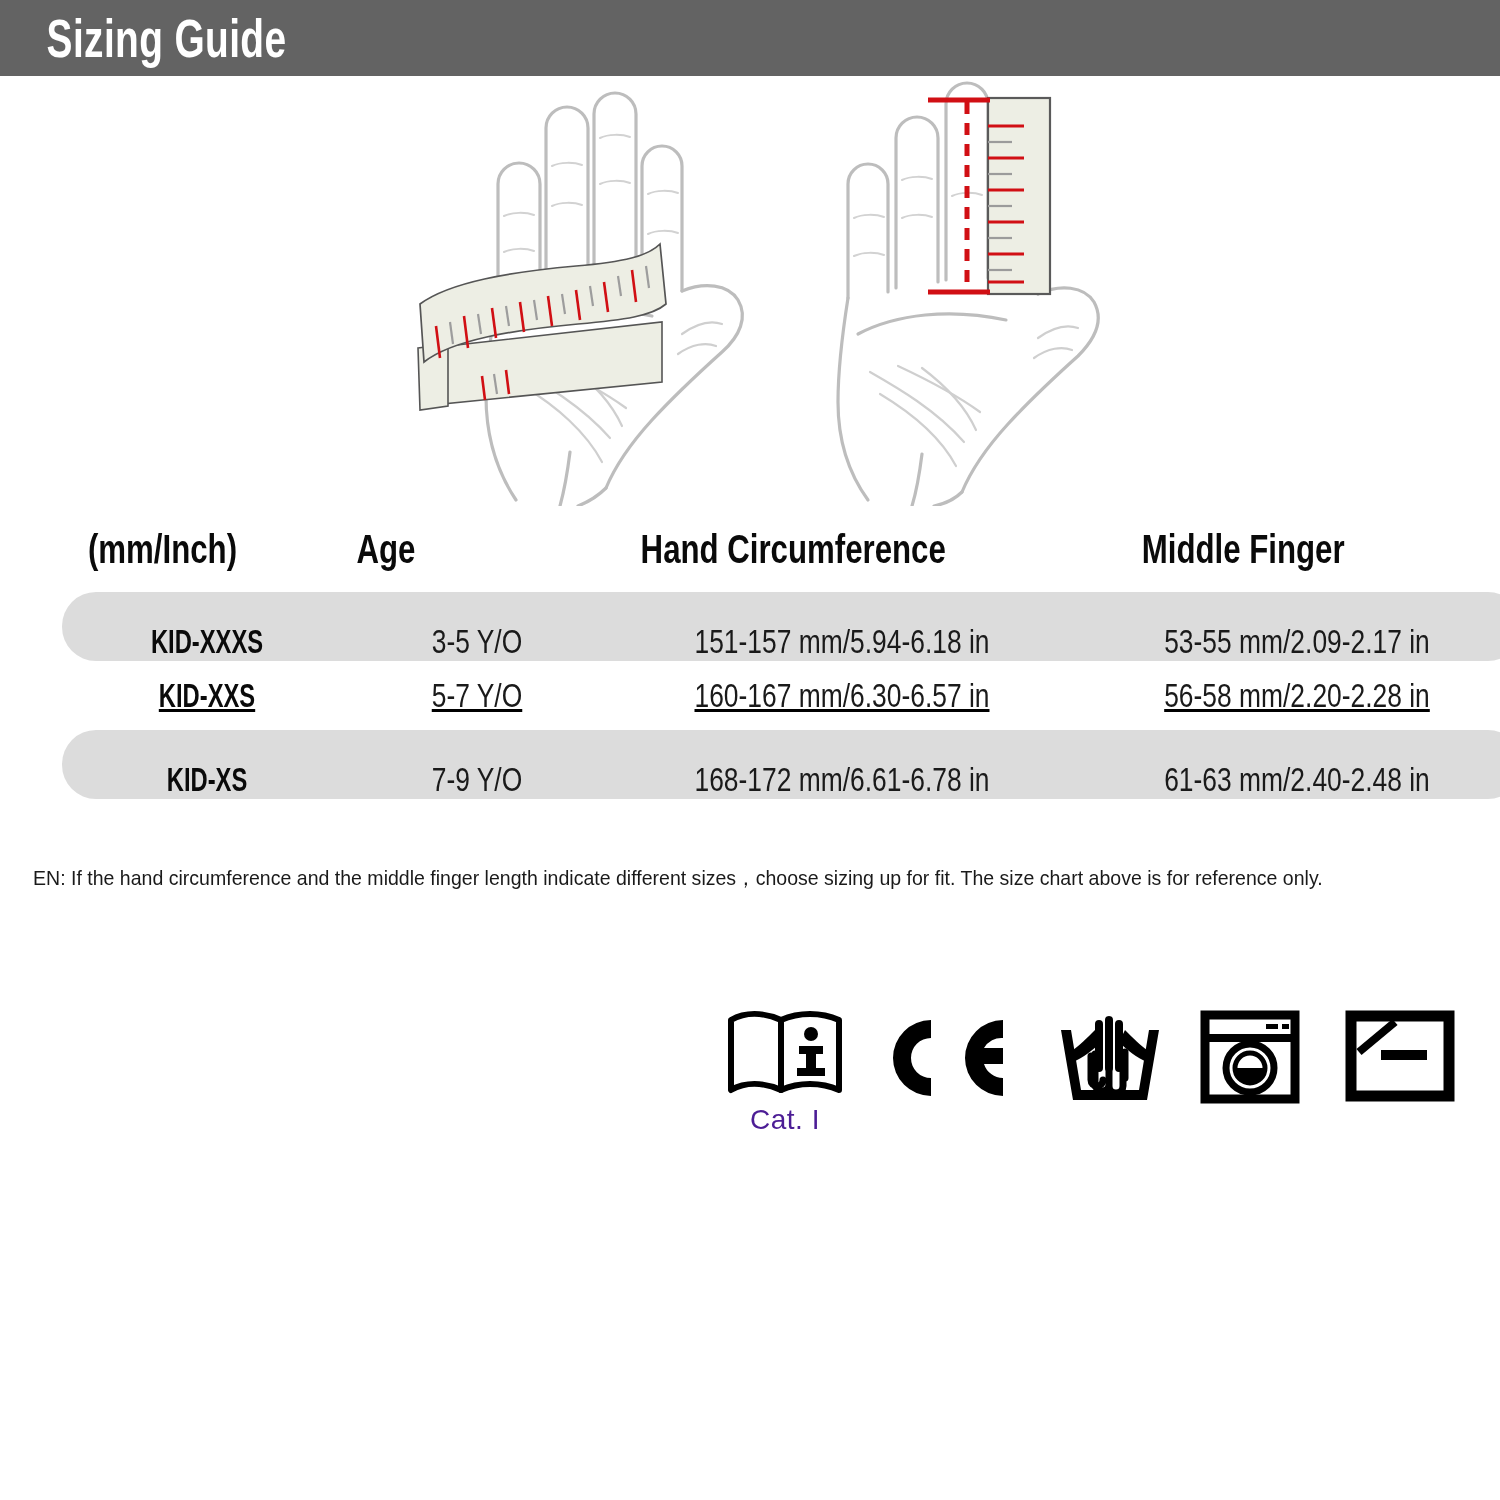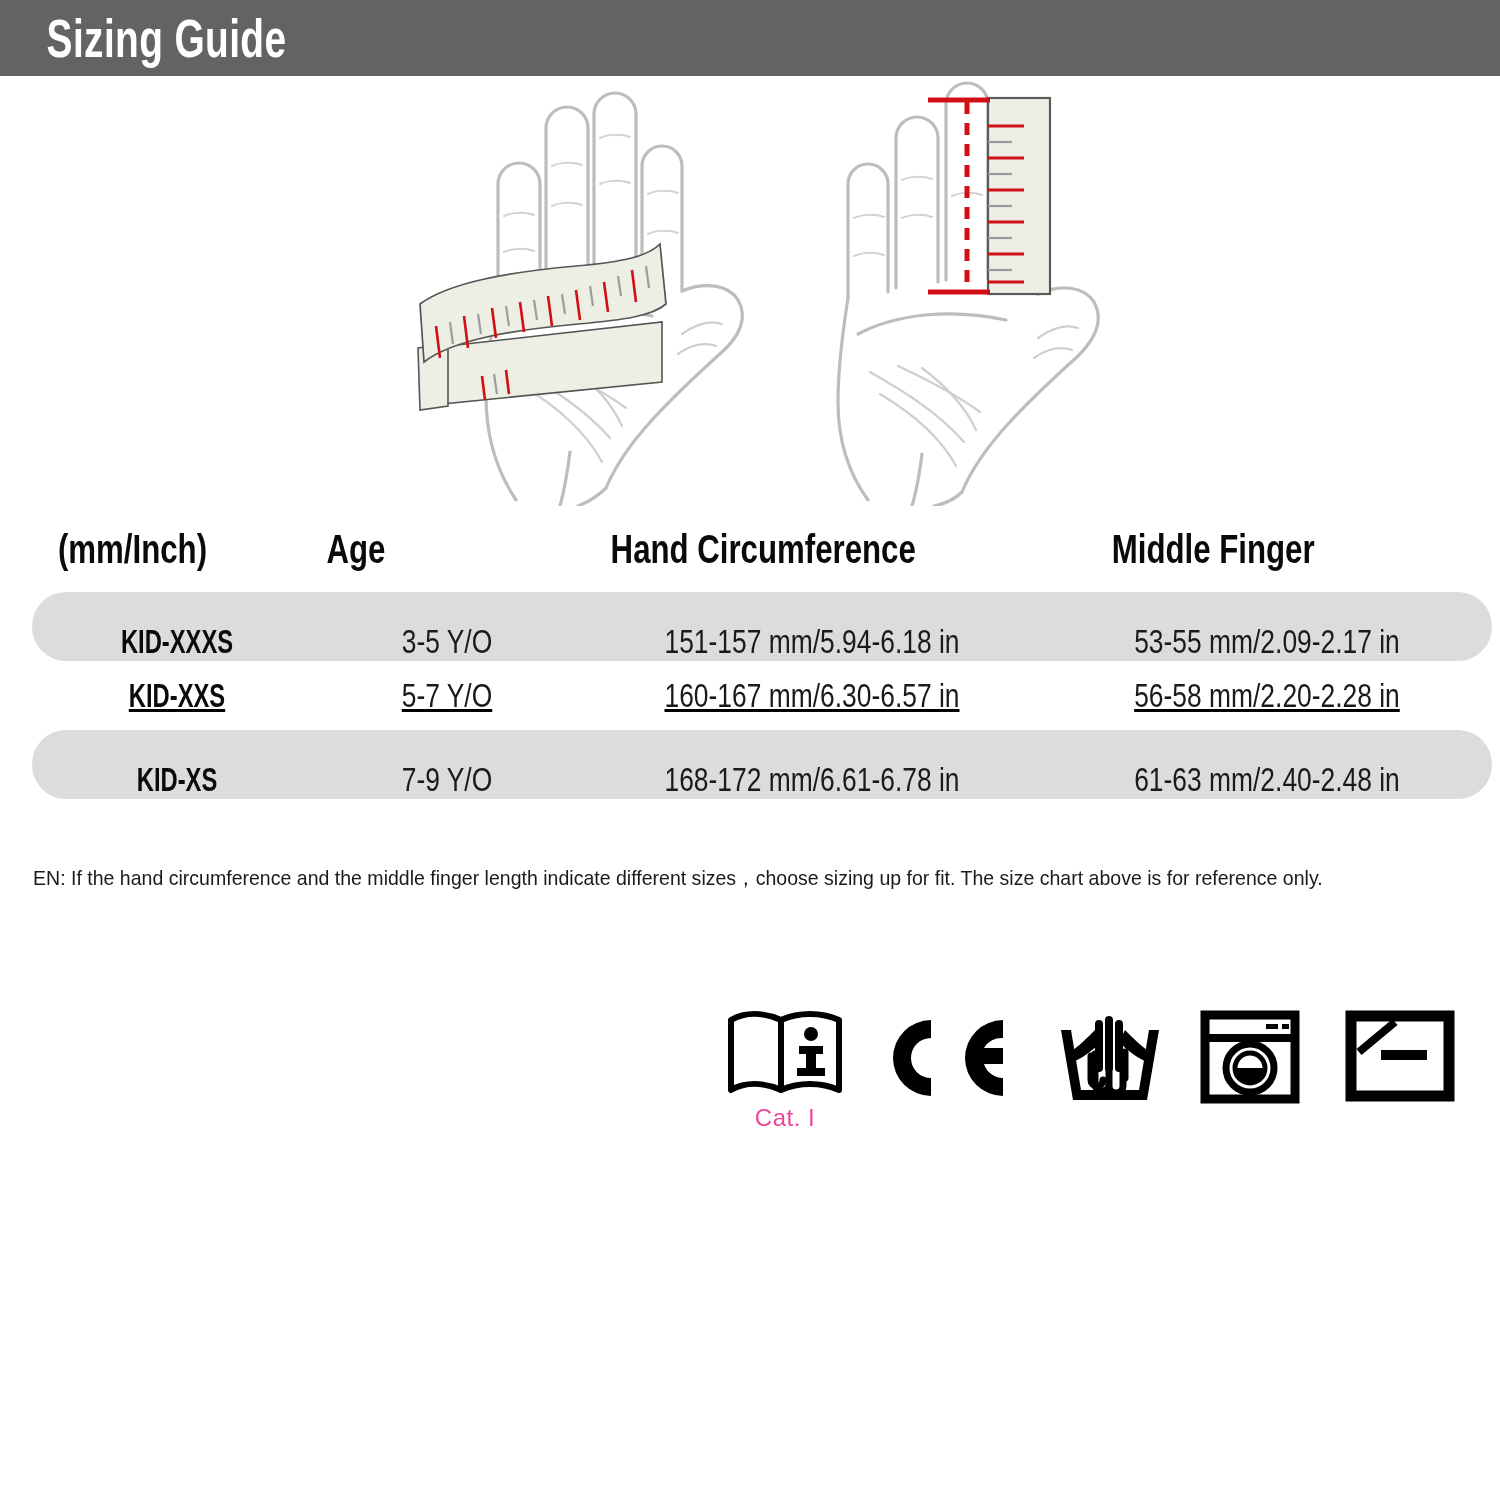--- a/index.html
+++ b/index.html
@@ -55,20 +55,21 @@
   }
   .illo-left  { left: 330px; width: 440px; }
   .illo-right { left: 800px; width: 400px; }
   .illo svg { display: block; width: 100%; height: 100%; }
 
   
   .table {
     position: absolute;
     left: 0; top: 506px;
     width: 1204px;
+    padding-left: 30px;
   }
   .thead, .trow {
     position: relative;
     display: flex;
     align-items: center;
     width: 1500px;
   }
   .thead { height: 86px; }
   .trow  { height: 69px; }
 
@@ -140,22 +141,22 @@
     width: 770px;
     height: 130px;
   }
   .picto {
     position: absolute;
     top: 0;
   }
   .picto svg { display: block; }
   .picto-caption {
     font-family: "Liberation Sans", sans-serif;
-    font-size: 24px;
-    color: #ec4899;
+    font-size: 28px;
+    color: #4c1d95;
     text-align: center;
     margin-top: 6px;
     letter-spacing: 0.5px;
   }
 
   .p-book { left: 25px;  width: 120px; }
   .p-ce   { left: 175px; width: 140px; }
   .p-hand { left: 355px; width: 110px; }
   .p-mach { left: 500px; width: 100px; }
   .p-dry  { left: 645px; width: 110px; }

